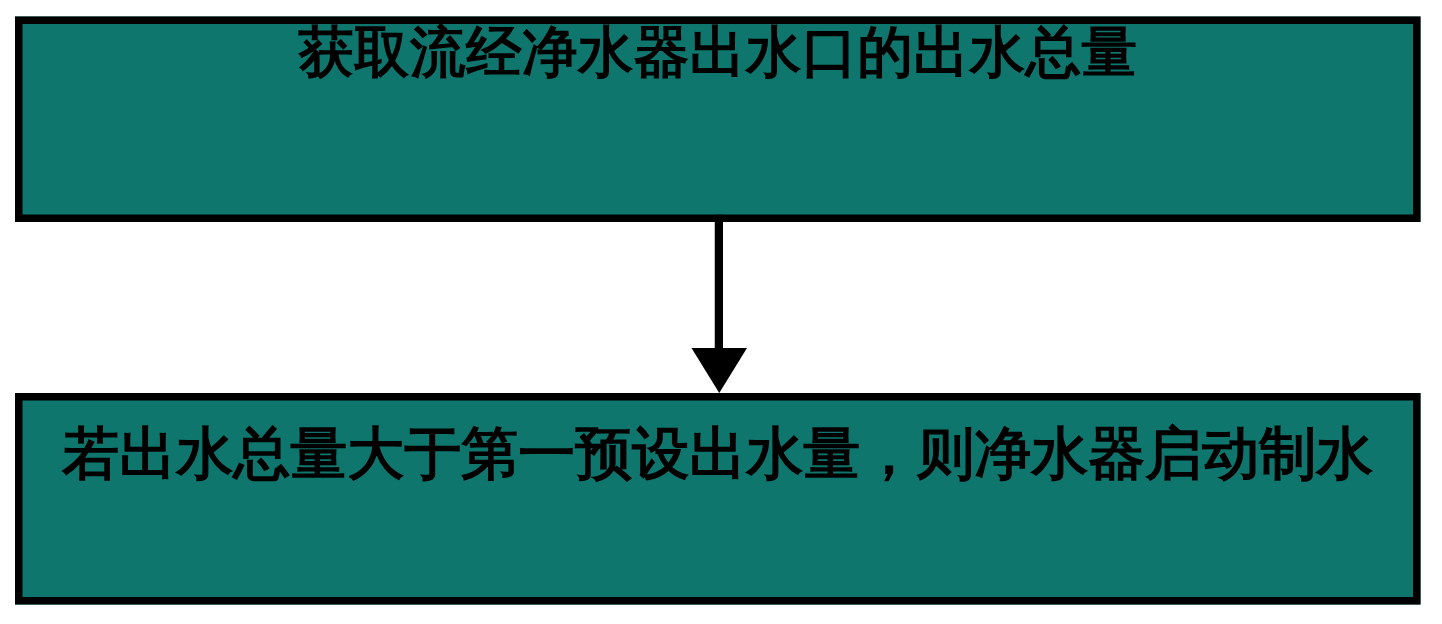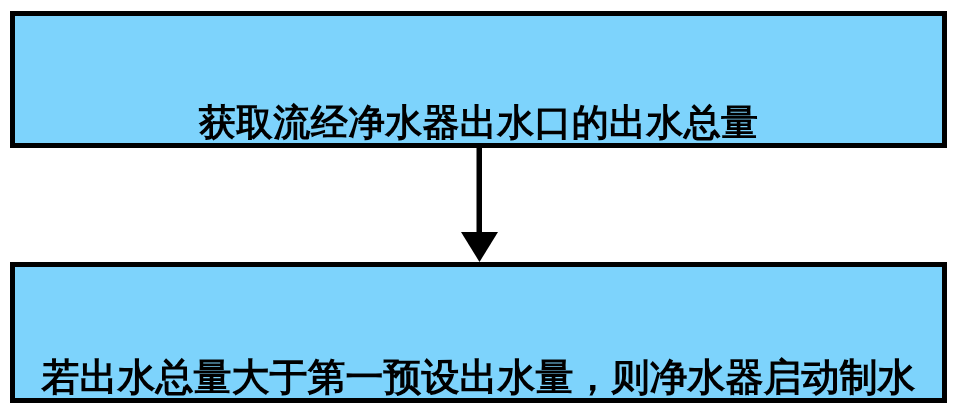--- a/index.html
+++ b/index.html
@@ -11,24 +11,24 @@
     position: relative;
     width: 961px;
     height: 416px;
     background: #ffffff;
     overflow: hidden;
     font-family: "DejaVu Sans", "Liberation Sans", sans-serif;
   }
   .flow-box {
     position: absolute;
     box-sizing: border-box;
-    background: #7dd3fc;
+    background: #0f766e;
     border: 5px solid #000000;
     display: flex;
-    align-items: flex-end;
+    align-items: flex-start;
     justify-content: center;
   }
   #box-step-1 {
     left: 10px;
     top: 11px;
     width: 937px;
     height: 137px;
   }
   #box-step-2 {
     left: 10px;
@@ -44,20 +44,21 @@
     text-align: center;
     letter-spacing: 0px;
   }
   #box-step-1 .box-text {
     font-size: 37px;
     letter-spacing: 0.3px;
   }
   #box-step-2 .box-text {
     font-size: 38px;
     letter-spacing: 0px;
+    margin-top: 16px;
   }
   #connector-arrow {
     position: absolute;
     left: 455px;
     top: 143px;
     width: 56px;
     height: 122px;
   }
   #connector-arrow svg {
     display: block;

